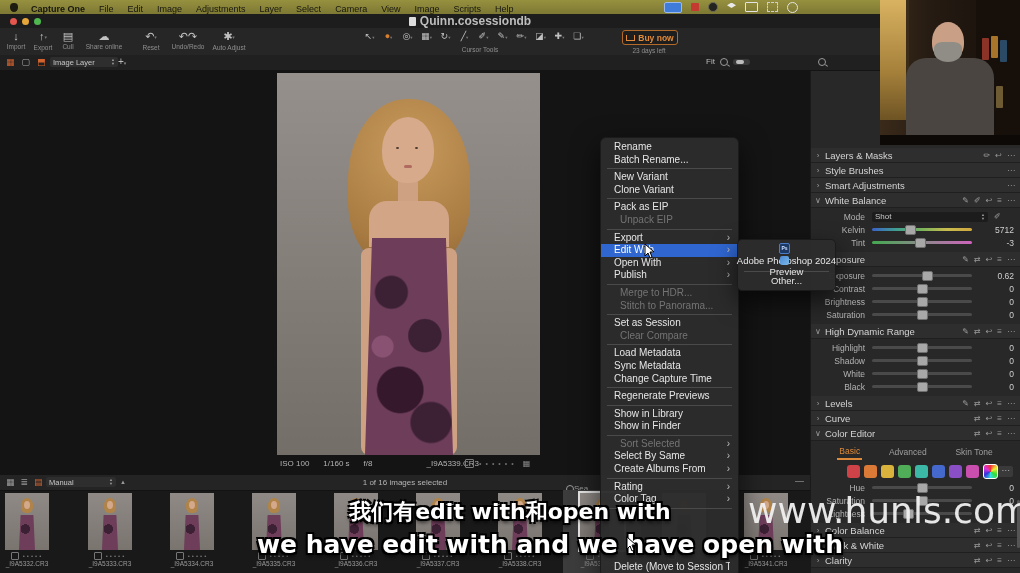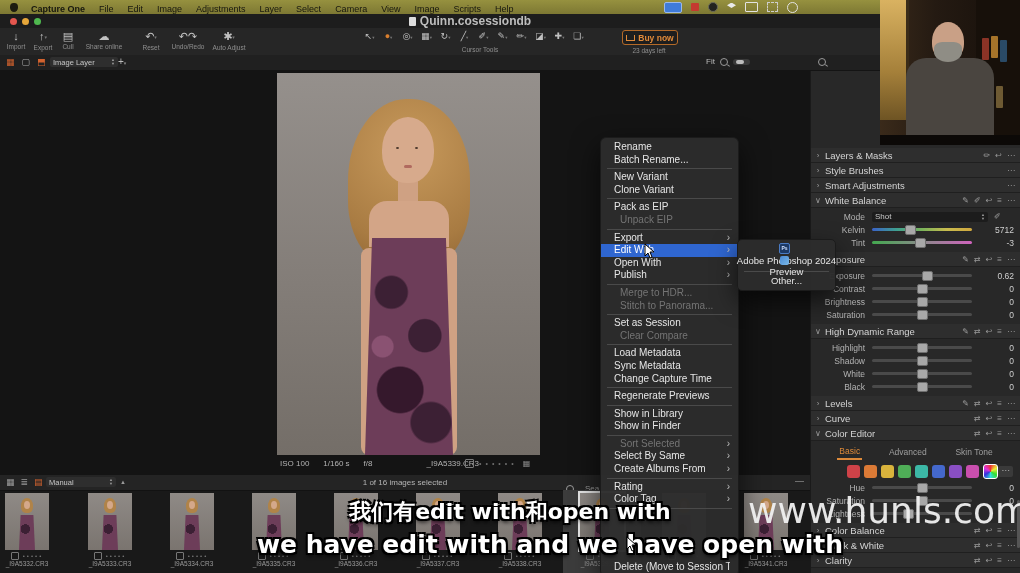--- a/index.html
+++ b/index.html
@@ -109,21 +109,21 @@
      font-size:8px;text-align:center;line-height:10px;}
   #rp-scroll{position:absolute;right:1px;top:430px;width:3px;height:48px;background:#555;border-radius:2px;}
   
   #filmstrip{left:0;top:475px;width:810px;height:98px;background:#191919;z-index:2;}
   #fs-toolbar{position:absolute;left:0;top:0;width:810px;height:15px;background:#242424;border-bottom:1px solid #121212;}
   #fs-icons{position:absolute;left:6px;top:2px;display:flex;gap:6px;font-size:9px;line-height:11px;}
   #fs-sort{position:absolute;left:46px;top:2px;width:64px;height:10px;background:#2e2e2e;border-radius:2px;
     display:flex;align-items:center;justify-content:space-between;font-size:7.5px;color:#c7c7c7;padding:0 3px;}
   #fs-tri{position:absolute;left:120px;top:4px;font-size:6px;color:#9a9a9a;}
   #fs-status{position:absolute;left:295px;top:3px;width:220px;text-align:center;font-size:8px;color:#b5b5b5;}
-  #fs-search{position:absolute;left:566px;top:9px;display:flex;gap:11px;align-items:center;font-size:8px;color:#9a9a9a;}
+  #fs-search{position:absolute;left:566px;top:9px;display:flex;gap:0;align-items:center;font-size:8px;color:#9a9a9a;}
   #fs-dash{position:absolute;left:795px;top:1px;color:#9a9a9a;font-size:9px;}
   .cell{position:absolute;top:15px;width:78px;height:83px;}
   .cell .thumb{position:absolute;left:17px;top:3px;width:44px;height:57px;overflow:hidden;
     background:linear-gradient(180deg,#8f8a86,#7a746f);}
   .cell.selected .thumb{box-shadow:0 0 0 2px #e6e6e6;}
   .cell.selected{background:#3c3c3c;}
   .mini-hair{position:absolute;left:16px;top:5px;width:12px;height:15px;border-radius:50% 50% 40% 40%;background:#b08348;}
   .mini-face{position:absolute;left:19px;top:8px;width:6px;height:8px;border-radius:50%;background:#d4a88a;}
   .mini-dress{position:absolute;left:14px;top:22px;width:16px;height:35px;clip-path:polygon(10% 0,90% 0,100% 100%,0 100%);
     background:#6d3d59;background-image:radial-gradient(circle at 40% 40%,#3c2034 20%,transparent 21%);}

